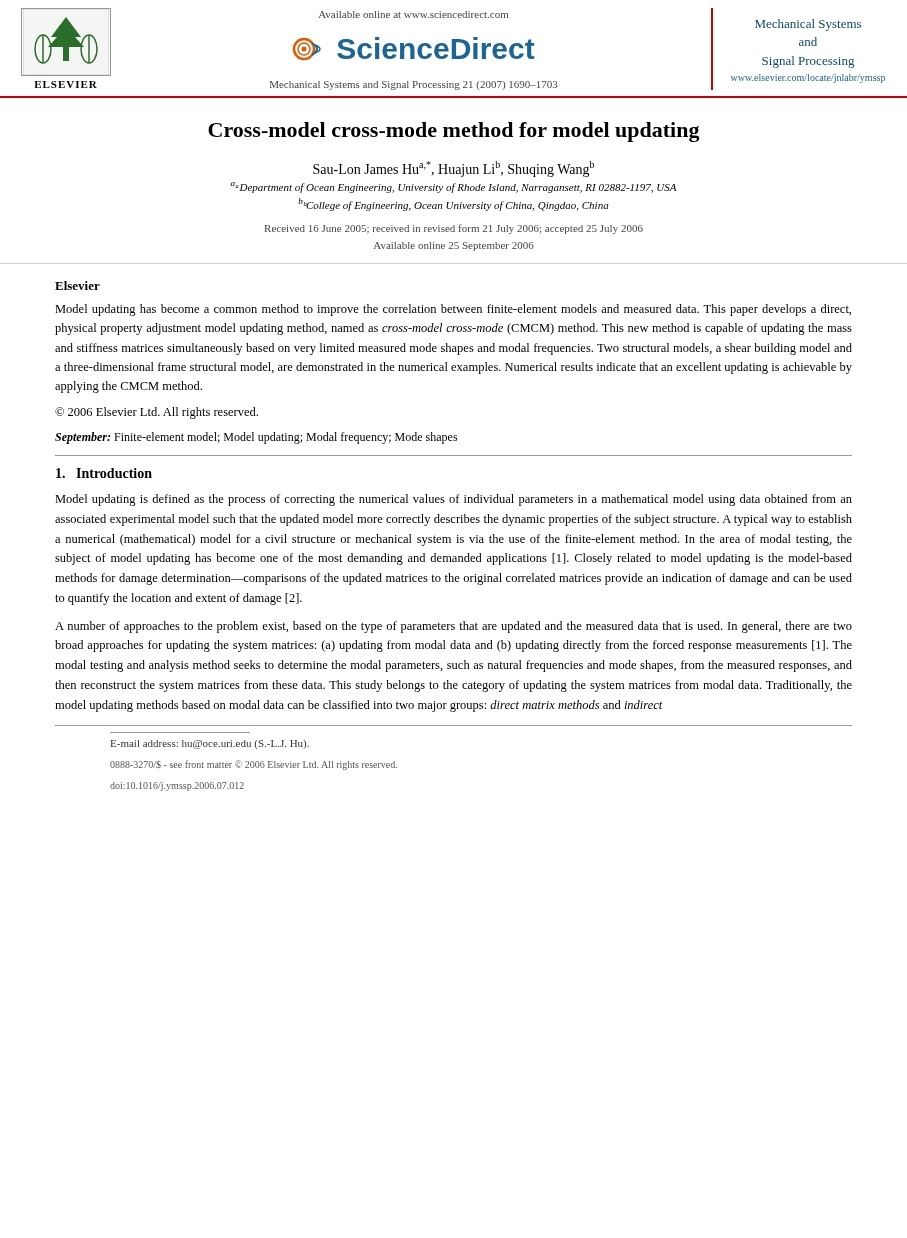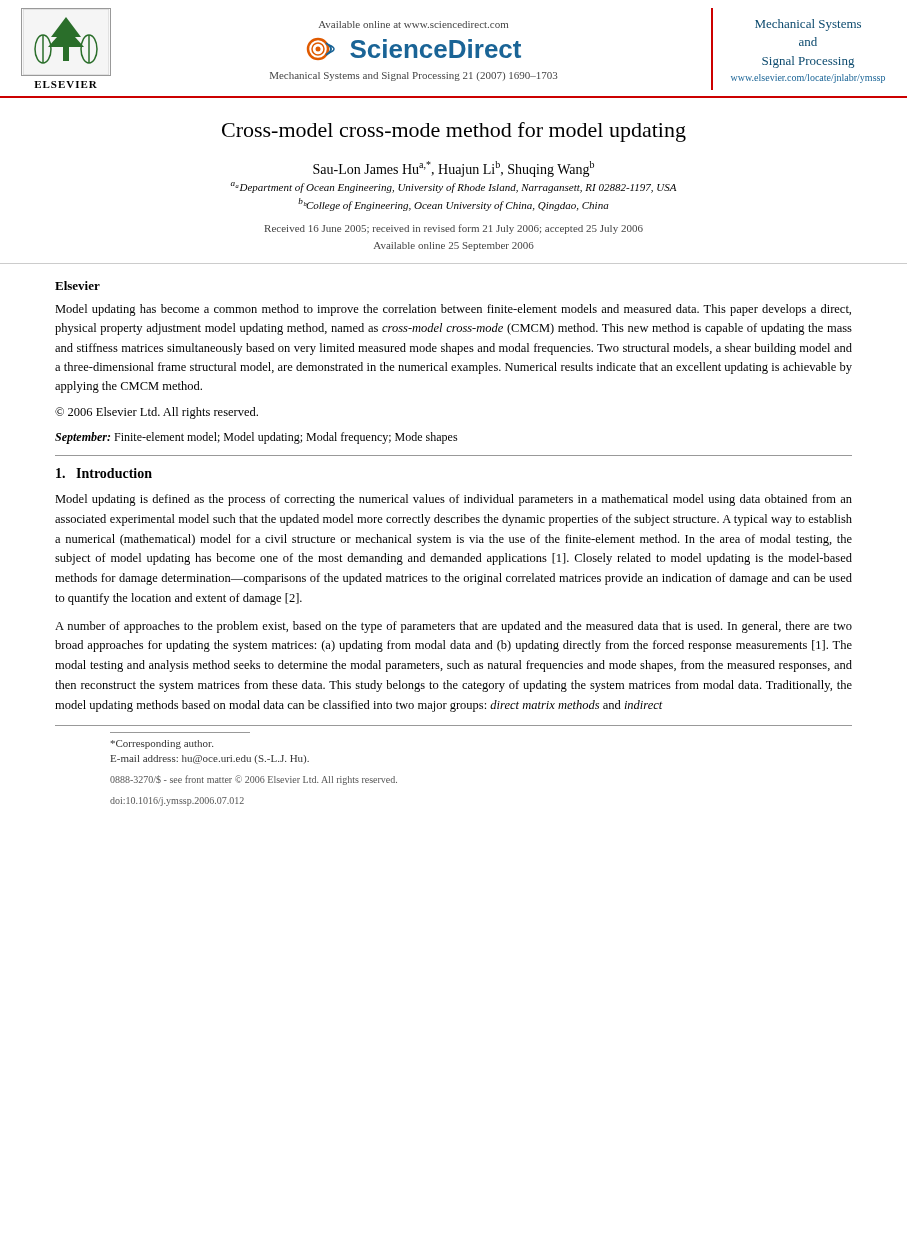--- a/index.html
+++ b/index.html
@@ -39,37 +39,37 @@
       letter-spacing: 1px;
       text-align: center;
       margin-top: 2px;
     }
     .header-center {
       flex: 1;
       display: flex;
       flex-direction: column;
       align-items: center;
       justify-content: center;
-      gap: 4px;
+      gap: 12px;
     }
     .available-online {
       font-size: 11px;
       color: #444;
     }
     .sciencedirect-logo {
       display: flex;
       align-items: center;
       gap: 6px;
     }
     .sd-icon {
       width: 38px;
       height: 28px;
     }
     .sd-text {
-      font-size: 26px;
+      font-size: 30px;
       color: #1a6496;
       font-weight: bold;
       font-family: Arial, sans-serif;
     }
     .journal-line {
       font-size: 11px;
       color: #444;
     }
     .header-right {
       min-width: 180px;
@@ -96,21 +96,21 @@
     }
 
     
     .article-header {
       padding: 18px 55px 8px 55px;
       text-align: center;
       border-bottom: 1px solid #ccc;
     }
     .article-title {
       font-size: 22px;
-      font-weight: normal;
+      font-weight: bold;
       margin-bottom: 14px;
       line-height: 1.3;
     }
     .authors {
       font-size: 14px;
     }
     .authors sup {
       font-size: 10px;
     }
     .affiliations {
@@ -302,21 +302,20 @@
       <p class="body-text">
         Model updating is defined as the process of correcting the numerical values of individual parameters in a mathematical model using data obtained from an associated experimental model such that the updated model more correctly describes the dynamic properties of the subject structure. A typical way to establish a numerical (mathematical) model for a civil structure or mechanical system is via the use of the finite-element method. In the area of modal testing, the subject of model updating has become one of the most demanding and demanded applications [1]. Closely related to model updating is the model-based methods for damage determination—comparisons of the updated matrices to the original correlated matrices provide an indication of damage and can be used to quantify the location and extent of damage [2].
       </p>
       <p class="body-text">
         A number of approaches to the problem exist, based on the type of parameters that are updated and the measured data that is used. In general, there are two broad approaches for updating the system matrices: (a) updating from modal data and (b) updating directly from the forced response measurements [1]. The modal testing and analysis method seeks to determine the modal parameters, such as natural frequencies and mode shapes, from the measured responses, and then reconstruct the system matrices from these data. This study belongs to the category of updating the system matrices from modal data. Traditionally, the model updating methods based on modal data can be classified into two major groups: <span class="italic">direct matrix methods</span> and <span class="italic">indirect</span>
       </p>
     </div>
 
     <div class="footer">
       <hr class="footnote-divider">
-      <p class="footnote">*Corresponding author.</p>
       <p class="footnote">
         <span>E-mail address:</span>
         <span>hu@oce.uri.edu (S.-L.J. Hu).</span>
       </p>
       <p class="copyright-line">0888-3270/$ - see front matter © 2006 Elsevier Ltd. All rights reserved.</p>
       <p class="copyright-line">doi:10.1016/j.ymssp.2006.07.012</p>
     </div>
 
   </div>
 </div>

